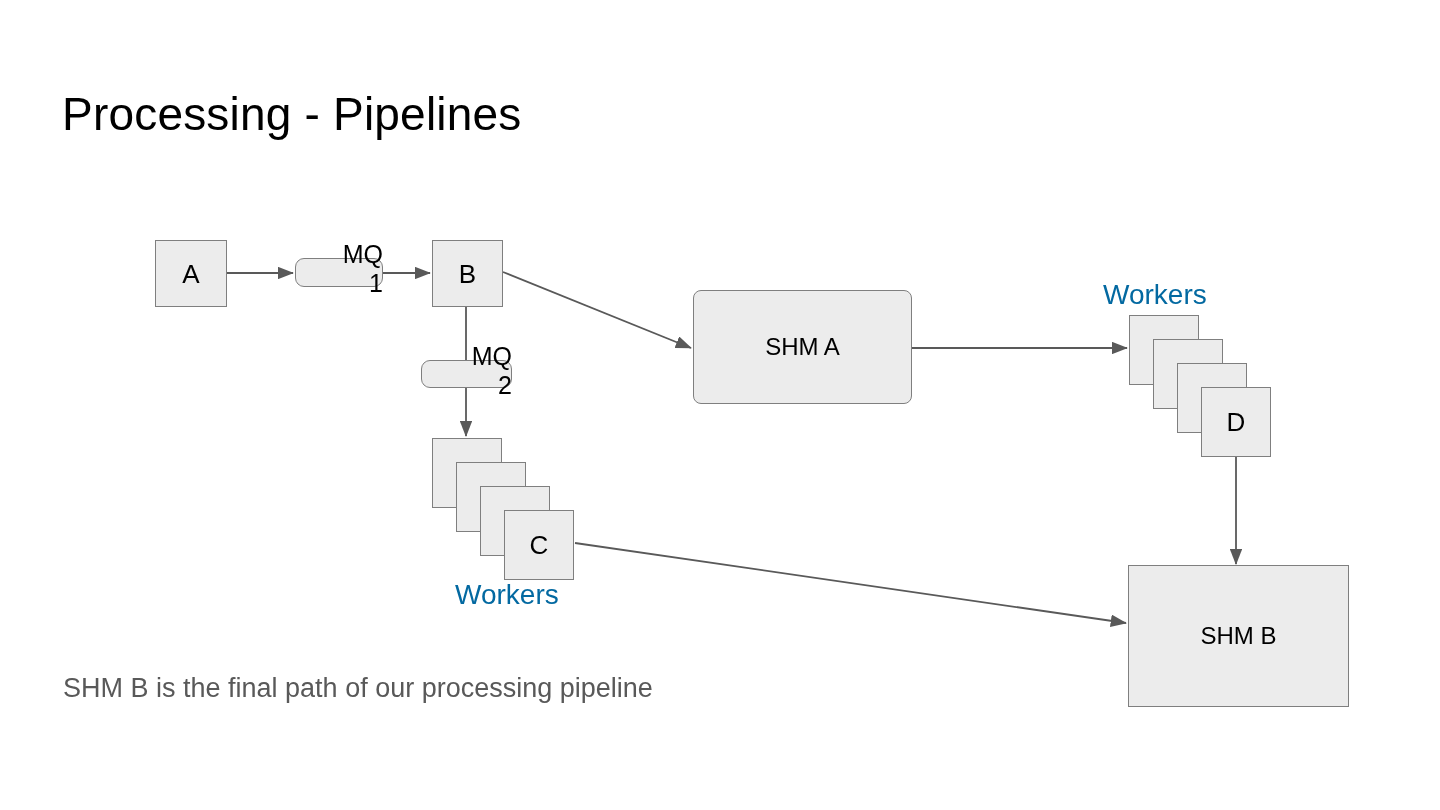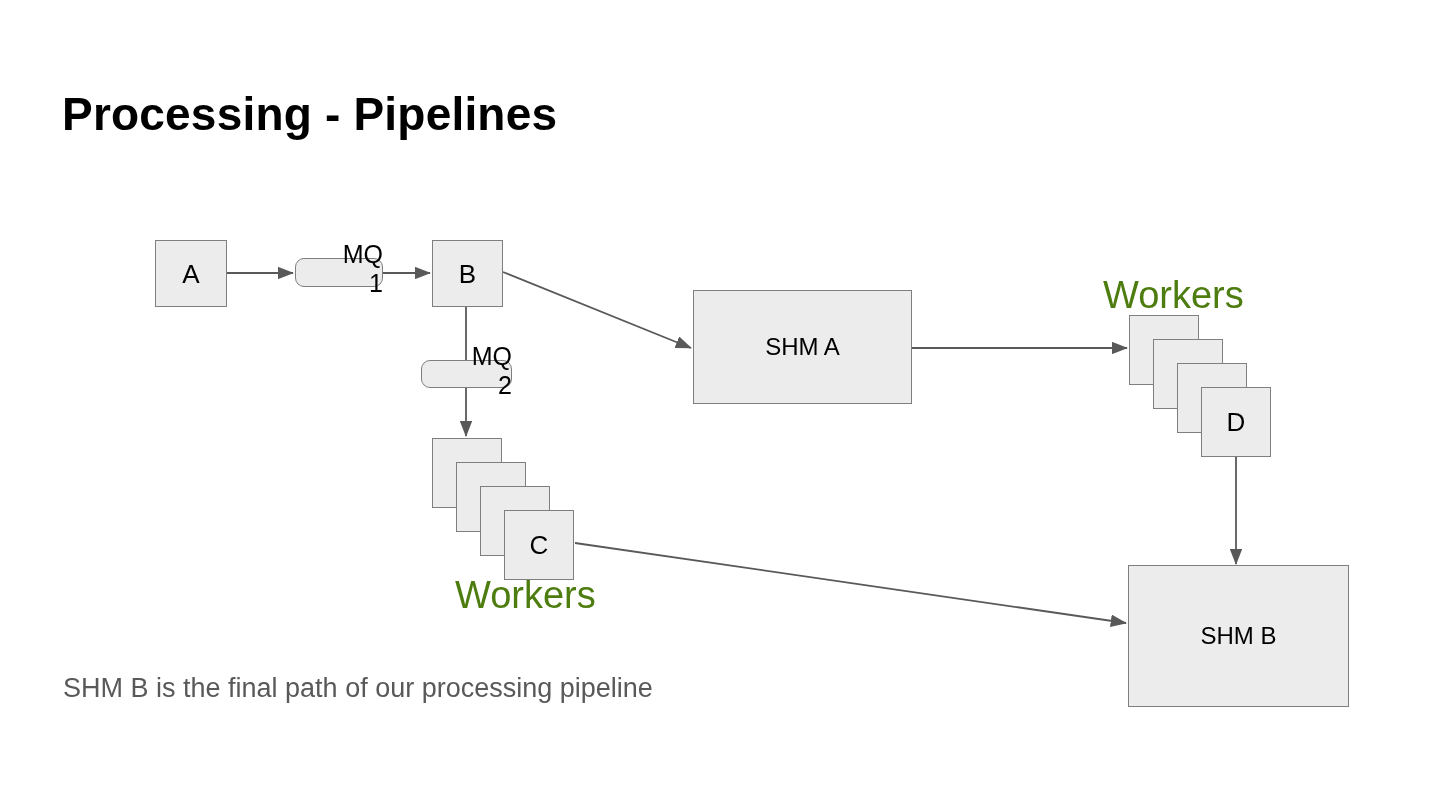--- a/index.html
+++ b/index.html
@@ -21,21 +21,21 @@
     background: #ffffff;
   }
   
   #slide-title {
     position: absolute;
     left: 62px;
     top: 86px;
     font-size: 46px;
     line-height: 56px;
     color: #000000;
-    font-weight: 700;
+    font-weight: 400;
     letter-spacing: 0.2px;
     white-space: nowrap;
   }
   
   #slide-caption {
     position: absolute;
     left: 63px;
     top: 671px;
     font-size: 27px;
     line-height: 34px;
@@ -90,22 +90,22 @@
   }
   .worker.front {
     display: flex;
     align-items: center;
     justify-content: center;
     font-size: 26px;
     color: #000000;
   }
   .stack-label {
     position: absolute;
-    color: #4d7c0f;
-    font-size: 38px;
+    color: #0369a1;
+    font-size: 28px;
     line-height: 34px;
     white-space: nowrap;
     text-align: center;
   }
   
   #connectors {
     position: absolute;
     left: 0;
     top: 0;
     width: 1440px;
@@ -155,21 +155,21 @@
   <div class="mq" style="left:421px; top:360px; width:91px; height:28px;"></div>
   <div class="mq-label" style="left:421px; top:342px; width:91px;">MQ
 2</div>
 
   <div class="worker" style="left:432px; top:438px;"></div>
   <div class="worker" style="left:456px; top:462px;"></div>
   <div class="worker" style="left:480px; top:486px;"></div>
   <div class="worker front" style="left:504px; top:510px;">C</div>
   <div class="stack-label" style="left:455px; top:578px;">Workers</div>
 
-  <div class="node shm" style="left:693px; top:290px; width:219px; height:114px;">SHM A</div>
+  <div class="node shm" style="left:693px; top:290px; width:219px; height:114px;border-radius:8px;">SHM A</div>
 
   <div class="stack-label" style="left:1103px; top:278px;">Workers</div>
   <div class="worker" style="left:1129px; top:315px;"></div>
   <div class="worker" style="left:1153px; top:339px;"></div>
   <div class="worker" style="left:1177px; top:363px;"></div>
   <div class="worker front" style="left:1201px; top:387px;">D</div>
 
   <div class="node shm" style="left:1128px; top:565px; width:221px; height:142px;">SHM B</div>
 
   <div id="slide-caption">SHM B is the final path of our processing pipeline</div>

